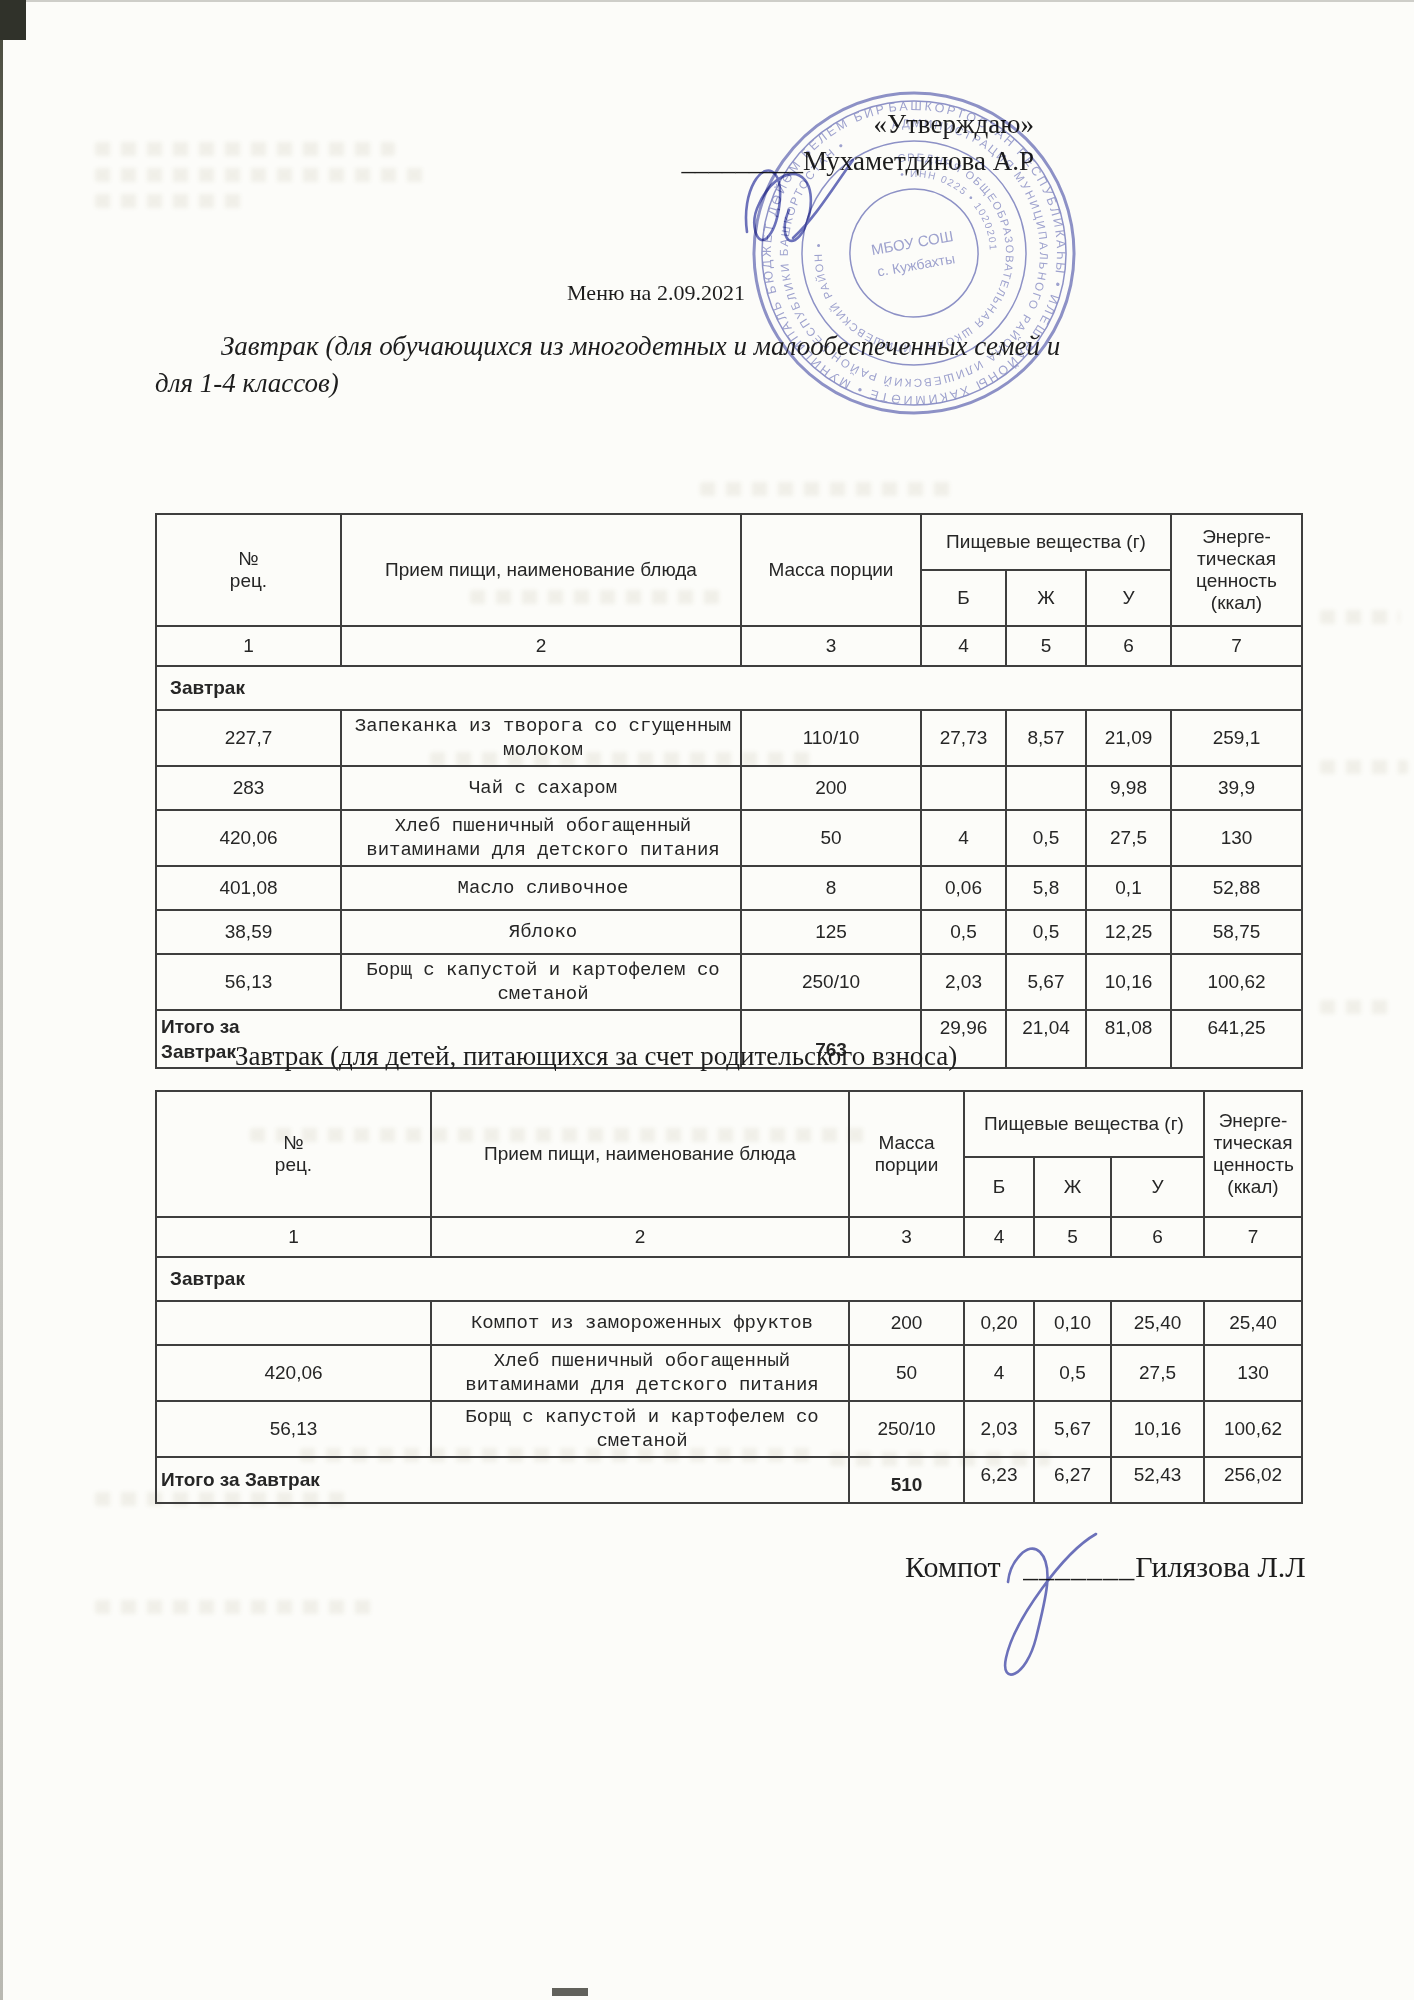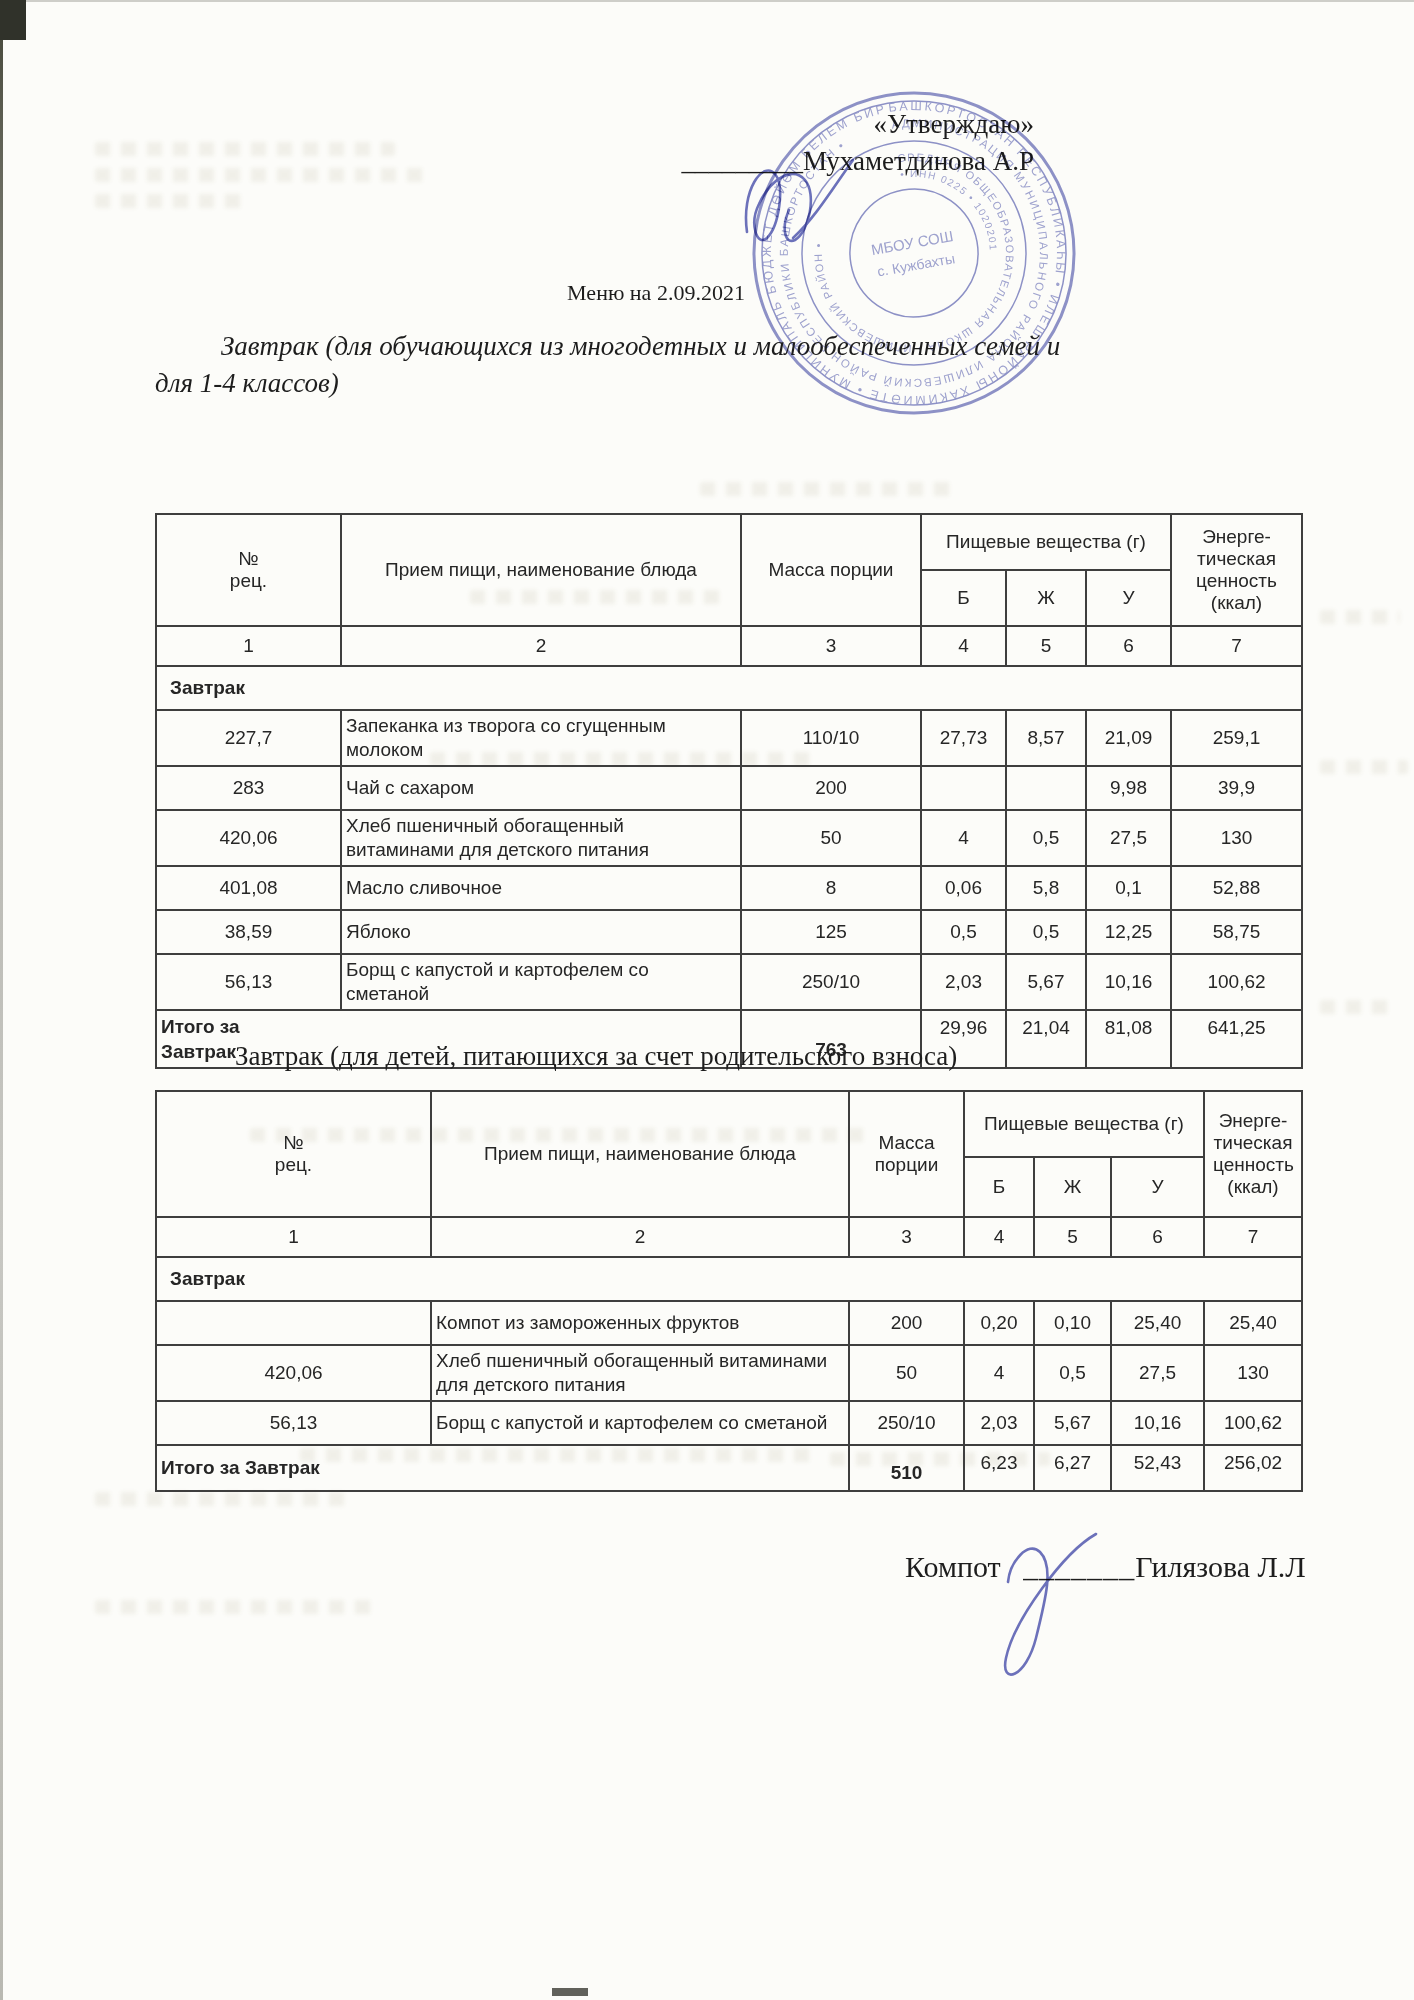--- a/index.html
+++ b/index.html
@@ -38,21 +38,21 @@
   .table-1 { left:155px; top:513px;  width:1146px; }
   .table-2 { left:155px; top:1090px; width:1146px; }
   .th-num { white-space:pre-line; }
   .table-1 .head-row1 th { height:48px; }
   .table-1 .head-row2 th { height:48px; }
   .table-2 .head-row1 th { height:58px; }
   .table-2 .head-row2 th { height:52px; }
   .numbering-row td { height:32px; }
   .section-row td { height:28px; text-align:left; font-weight:bold; padding-left:13px; }
   .menu-table tbody td { height:36px; line-height:24px; }
-  .menu-table td.col-dish { text-align:left; padding-left:4px; }
+  .menu-table td.col-dish { text-align:center; padding-left:12px;font-family:Liberation Mono, monospace; }
   .total-row td { height:56px;text-align:center; }
   .total-row td.total-label { text-align:left; padding-left:4px; font-weight:bold; }
   .table-1 .total-label span { display:inline-block; max-width:130px; line-height:25px; }
   .total-row td.col-mass { vertical-align:bottom; font-weight:bold; padding-bottom:5px; }
   .total-row td.col-b, .total-row td.col-zh, .total-row td.col-u, .total-row td.col-kcal
     { vertical-align:top; padding-top:5px; }
 
   
   .footer-sign { position:absolute; left:905px; top:1550px; font-size:30px; white-space:nowrap; }
   .footer-sign .sig-line { letter-spacing:1px; }

